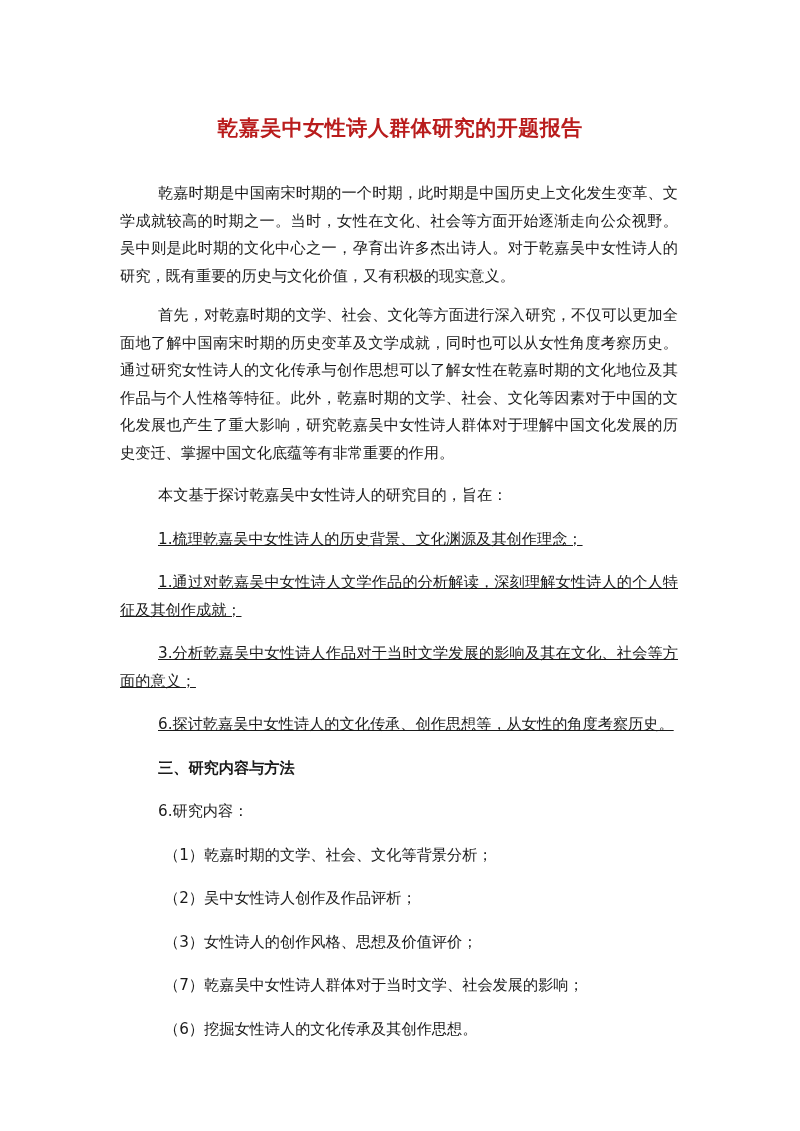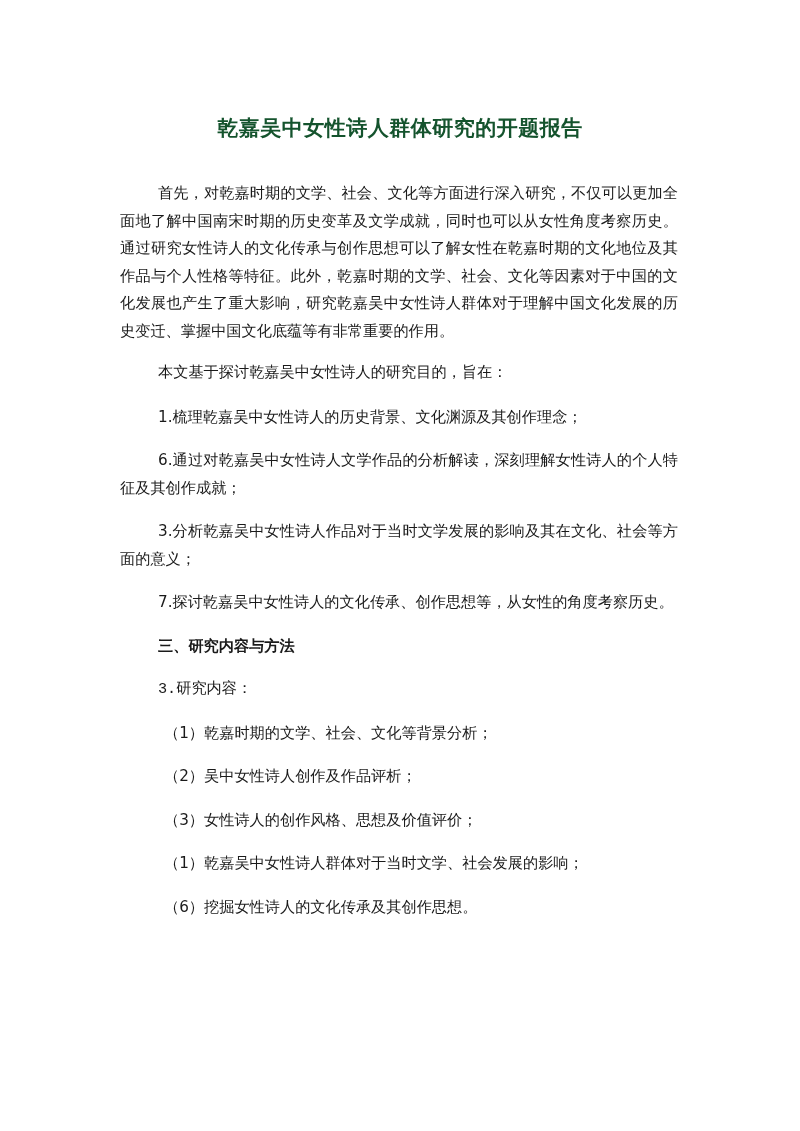--- a/index.html
+++ b/index.html
@@ -25,21 +25,21 @@
     }
     .title {
       position: absolute;
       top: 114px;
       left: 0;
       width: 800px;
       text-align: center;
       font-size: 21px;
       font-weight: bold;
       letter-spacing: 0.5px;
-      color: #14532d;
+      color: #b91c1c;
       margin: 0;
     }
     .content {
       position: absolute;
       left: 120px;
       top: 180px;
       width: 558px;
       font-size: 15.2px;
       line-height: 27.5px;
       text-align: justify;
@@ -52,50 +52,51 @@
       padding-left: 38px;
       margin-bottom: 15px !important;
     }
     .para {
       text-indent: 38px;
       margin-bottom: 12px !important;
     }
     .plain-indent {
       padding-left: 38px;
       margin-bottom: 16px !important;
-      font-family: Liberation Mono, monospace;
     }
     .item {
       text-indent: 38px;
       margin-bottom: 16px !important;
+      text-decoration: underline;
     }
     .sub-item {
       padding-left: 44px;
       margin-bottom: 16px !important;
     }
   </style>
 </head>
 <body>
 
 <div class="page">
 
   <h1 class="title">乾嘉吴中女性诗人群体研究的开题报告</h1>
 
   <div class="content">
 
+    <p class="para">乾嘉时期是中国南宋时期的一个时期，此时期是中国历史上文化发生变革、文学成就较高的时期之一。当时，女性在文化、社会等方面开始逐渐走向公众视野。吴中则是此时期的文化中心之一，孕育出许多杰出诗人。对于乾嘉吴中女性诗人的研究，既有重要的历史与文化价值，又有积极的现实意义。</p>
     <p class="para" style="margin-bottom:15px !important;">首先，对乾嘉时期的文学、社会、文化等方面进行深入研究，不仅可以更加全面地了解中国南宋时期的历史变革及文学成就，同时也可以从女性角度考察历史。通过研究女性诗人的文化传承与创作思想可以了解女性在乾嘉时期的文化地位及其作品与个人性格等特征。此外，乾嘉时期的文学、社会、文化等因素对于中国的文化发展也产生了重大影响，研究乾嘉吴中女性诗人群体对于理解中国文化发展的历史变迁、掌握中国文化底蕴等有非常重要的作用。</p>
 
     <p class="plain-indent">本文基于探讨乾嘉吴中女性诗人的研究目的，旨在：</p>
     <p class="item">1.梳理乾嘉吴中女性诗人的历史背景、文化渊源及其创作理念；</p>
-    <p class="item">6.通过对乾嘉吴中女性诗人文学作品的分析解读，深刻理解女性诗人的个人特征及其创作成就；</p>
+    <p class="item">1.通过对乾嘉吴中女性诗人文学作品的分析解读，深刻理解女性诗人的个人特征及其创作成就；</p>
     <p class="item">3.分析乾嘉吴中女性诗人作品对于当时文学发展的影响及其在文化、社会等方面的意义；</p>
-    <p class="item">7.探讨乾嘉吴中女性诗人的文化传承、创作思想等，从女性的角度考察历史。</p>
+    <p class="item">6.探讨乾嘉吴中女性诗人的文化传承、创作思想等，从女性的角度考察历史。</p>
 
     <p class="heading" style="margin-bottom:16px !important;font-weight:bold;">三、研究内容与方法</p>
-    <p class="plain-indent">3.研究内容：</p>
+    <p class="plain-indent">6.研究内容：</p>
     <p class="sub-item">（1）乾嘉时期的文学、社会、文化等背景分析；</p>
     <p class="sub-item">（2）吴中女性诗人创作及作品评析；</p>
     <p class="sub-item">（3）女性诗人的创作风格、思想及价值评价；</p>
-    <p class="sub-item">（1）乾嘉吴中女性诗人群体对于当时文学、社会发展的影响；</p>
+    <p class="sub-item">（7）乾嘉吴中女性诗人群体对于当时文学、社会发展的影响；</p>
     <p class="sub-item">（6）挖掘女性诗人的文化传承及其创作思想。</p>
 
   </div>
 </div>
 
 </body></html>

